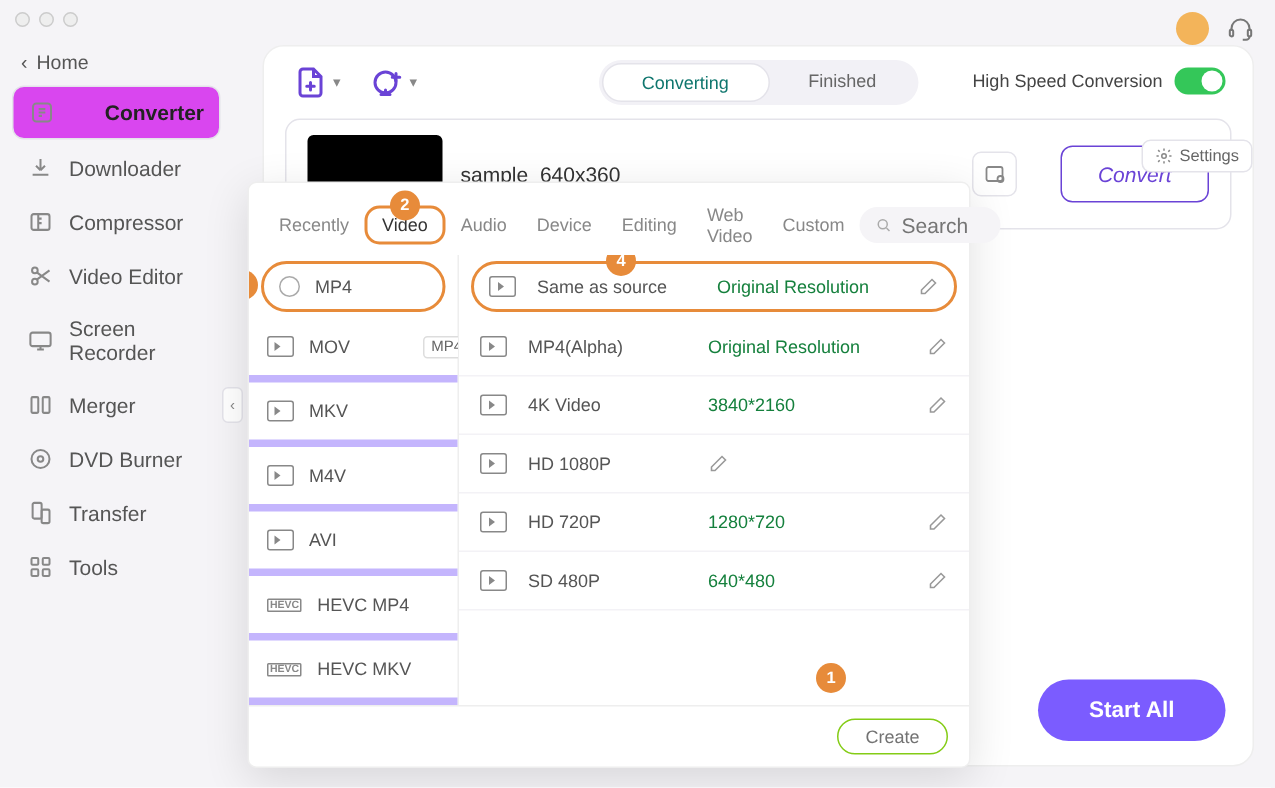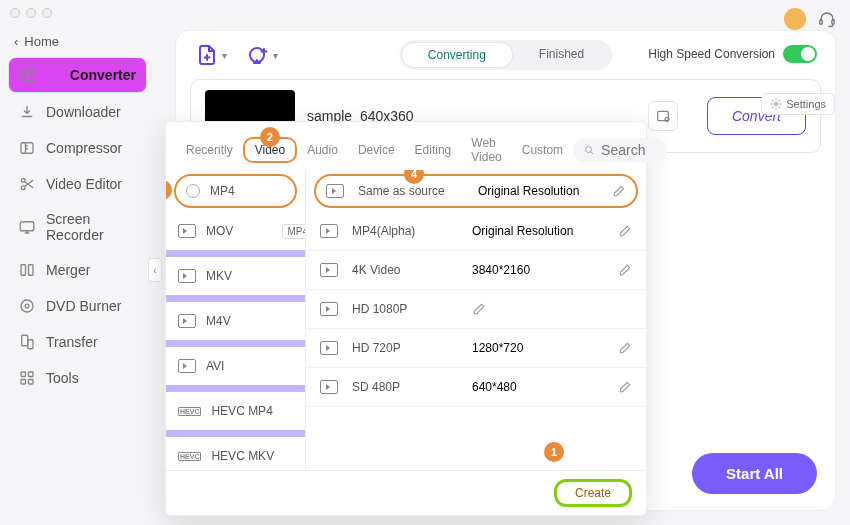--- a/index.html
+++ b/index.html
@@ -61,37 +61,37 @@
 
   
   .popover { position:absolute; top:90px; left:-11px; width:482px; background:#fff; border:1px solid #eee; border-radius:6px; box-shadow:0 8px 30px rgba(0,0,0,.12); z-index:20;}
   .pop-tabs{ display:flex; align-items:center; padding:8px 10px 0 10px; gap:0;}
   .pop-tab{ padding:6px 10px; font-size:12px; color:#888; cursor:pointer; position:relative; }
   .pop-tab.active{ border:2px solid #e78b3a; border-radius:10px; color:#333; padding:4px 10px;}
   .searchbox{ margin-left:auto; display:flex; align-items:center; gap:6px; background:#f5f4f7; border-radius:14px; padding:4px 10px; font-size:11px; color:#999;}
   .searchbox input{border:none;background:transparent;outline:none;font-size:14px;width:56px;}
   .pop-body{ display:flex; height:300px; }
   .fmt-col{ width:140px; border-right:1px solid #eee; overflow:auto; position:relative;}
-  .fmt{ display:flex; align-items:center; gap:10px; padding:12px 12px; font-size:12px; color:#555; cursor:pointer; border-bottom:7px solid #c4b5fd; position:relative;}
+  .fmt{ display:flex; align-items:center; gap:10px; padding:12px 12px; font-size:12px; color:#555; cursor:pointer; border-bottom:5px solid #c4b5fd; position:relative;}
   .fmt .ficon{ width:18px; height:14px; border:1.2px solid #888; border-radius:2px; position:relative;}
   .fmt .ficon::after{content:"";position:absolute;left:4px;top:3px;border-left:4px solid #888;border-top:3px solid transparent;border-bottom:3px solid transparent;}
   .hevc{font-size:7px;font-weight:700;color:#888;border:1px solid #888;padding:0 1px;border-radius:1px;}
   .fmt.sel-outline{ border:2px solid #e78b3a; border-radius:20px; margin:4px 8px; padding:8px 10px;}
   .fmt .radio{width:14px;height:14px;border:1.5px solid #aaa;border-radius:50%;}
   .mp4tag{position:absolute; right:-8px; top:54px; background:#fff; border:1px solid #ddd; border-radius:3px; font-size:10px; padding:1px 4px; color:#666;}
   .res-col{ flex:1; overflow:auto;}
   .res{ display:flex; align-items:center; padding:12px 14px; border-bottom:1px solid #f3f2f6; font-size:12px; color:#555; cursor:pointer; position:relative;}
   .res .ricon{width:18px;height:14px;border:1.2px solid #888;border-radius:2px;position:relative;margin-right:14px;}
   .res .ricon::after{content:"";position:absolute;left:5px;top:3px;border-left:4px solid #888;border-top:3px solid transparent;border-bottom:3px solid transparent;}
   .res .rname{width:120px;}
-  .res .rres{flex:1;color:#000000;}
+  .res .rres{flex:1;color:#15803d;}
   .res .edit{color:#999;cursor:pointer;}
   .res.sel-outline{border:2px solid #e78b3a;border-radius:20px;margin:4px 8px;padding:8px 10px;}
   .pop-footer{display:flex;justify-content:flex-end;padding:8px 14px;border-top:1px solid #eee;}
-  .createbtn{padding:4px 18px;border:3px solid #84cc16;border-radius:12px;font-size:12px;background:#fff;color:#a16207;cursor:pointer;}
+  .createbtn{padding:4px 18px;border:1px solid #84cc16;border-radius:12px;font-size:12px;background:#fff;color:#737373;cursor:pointer;}
 
   
   .badge{ position:absolute; width:20px; height:20px; border-radius:50%; background:#e78b3a; color:#fff; font-size:11px; font-weight:700; display:flex; align-items:center; justify-content:center; z-index:40;}
   .b1{ left:368px; bottom:48px; }
 
   .settings-pill{position:absolute; right:0px; top:62px; background:#fff; border:1px solid #e4e3ea; border-radius:6px; padding:4px 8px; font-size:11px; color:#666; display:flex; align-items:center; gap:4px; z-index:5;}
   svg{display:block}
 </style>
 </head>
 <body>

